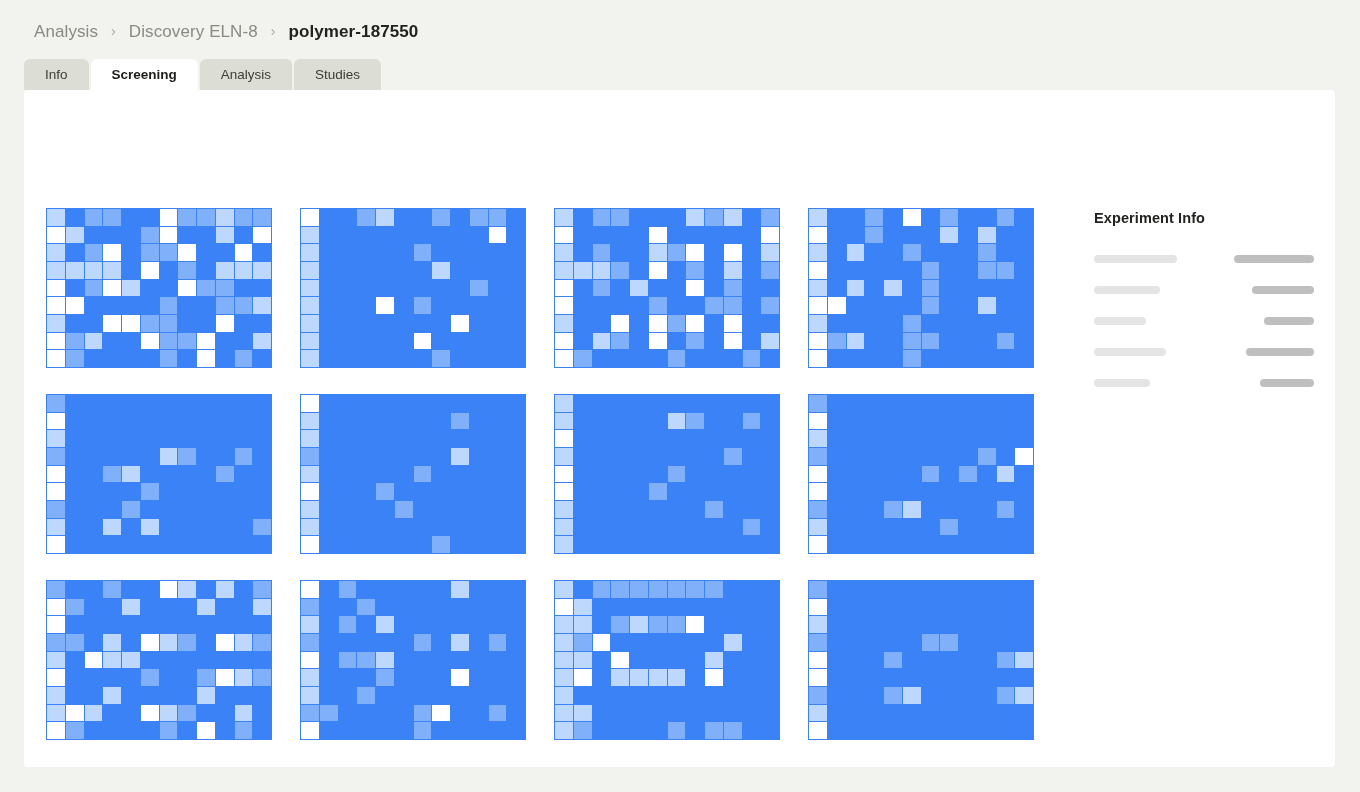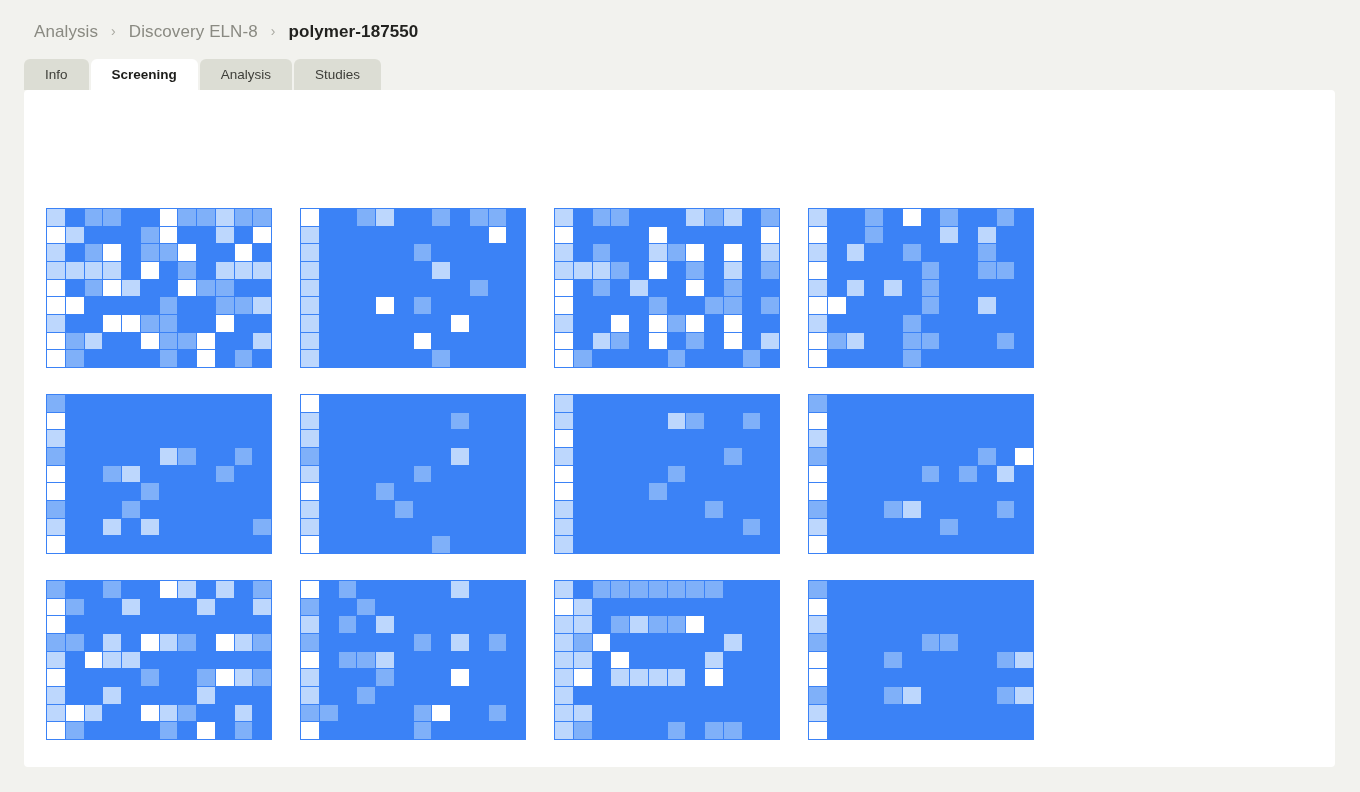--- a/index.html
+++ b/index.html
@@ -1456,14 +1456,39 @@
         <div class="well" style="background: rgb(59, 130, 246);"></div>
         <div class="well" style="background: rgb(59, 130, 246);"></div>
         <div class="well" style="background: rgb(59, 130, 246);"></div>
         <div class="well" style="background: rgb(59, 130, 246);"></div>
         <div class="well" style="background: rgb(59, 130, 246);"></div>
         <div class="well" style="background: rgb(59, 130, 246);"></div>
         <div class="well" style="background: rgb(59, 130, 246);"></div>
       </div>
     </div>
 
+  <div class="exp-info">
+    <div class="exp-title">Experiment Info</div>
+    <div class="exp-rows" id="exp-rows">
+        <div class="exp-row">
+          <div class="exp-left" style="width: 83px;"></div>
+          <div class="exp-right" style="width: 80px;"></div>
+        </div>
+        <div class="exp-row">
+          <div class="exp-left" style="width: 66px;"></div>
+          <div class="exp-right" style="width: 62px;"></div>
+        </div>
+        <div class="exp-row">
+          <div class="exp-left" style="width: 52px;"></div>
+          <div class="exp-right" style="width: 50px;"></div>
+        </div>
+        <div class="exp-row">
+          <div class="exp-left" style="width: 72px;"></div>
+          <div class="exp-right" style="width: 68px;"></div>
+        </div>
+        <div class="exp-row">
+          <div class="exp-left" style="width: 56px;"></div>
+          <div class="exp-right" style="width: 54px;"></div>
+        </div>
+      </div>
+  </div>
 
 </div>
 
 </body></html>

